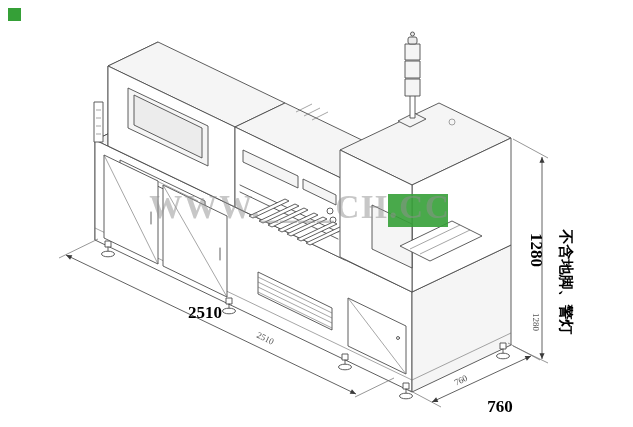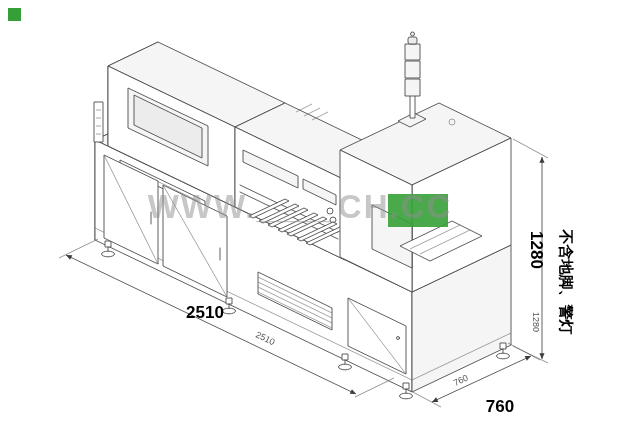--- a/index.html
+++ b/index.html
@@ -1,18 +1,18 @@
 <!DOCTYPE html>
 <html><head>
 <meta charset="utf-8">
 <style>
   html,body{margin:0;padding:0;background:#ffffff;}
   #stage{
     position:relative;width:633px;height:427px;background:#ffffff;overflow:hidden;
-    font-family:Liberation Sans, sans-serif;
+    font-family:Liberation Serif, serif;
   }
   
   .ln{fill:none;stroke:#4d4d4d;stroke-width:0.9;stroke-linejoin:round;stroke-linecap:round;}
   .f0{fill:#ffffff;stroke:#4d4d4d;stroke-width:0.9;stroke-linejoin:round;}
   .f1{fill:#f5f5f5;stroke:#4d4d4d;stroke-width:0.9;stroke-linejoin:round;}
   .f2{fill:#ececec;stroke:#4d4d4d;stroke-width:0.9;stroke-linejoin:round;}
   .thin{fill:none;stroke:#6a6a6a;stroke-width:0.6;}
   .dl{fill:none;stroke:#3a3a3a;stroke-width:0.8;}
   .ext{fill:none;stroke:#6a6a6a;stroke-width:0.7;}
   .dim-big{font-size:17px;font-weight:bold;fill:#000000;}

